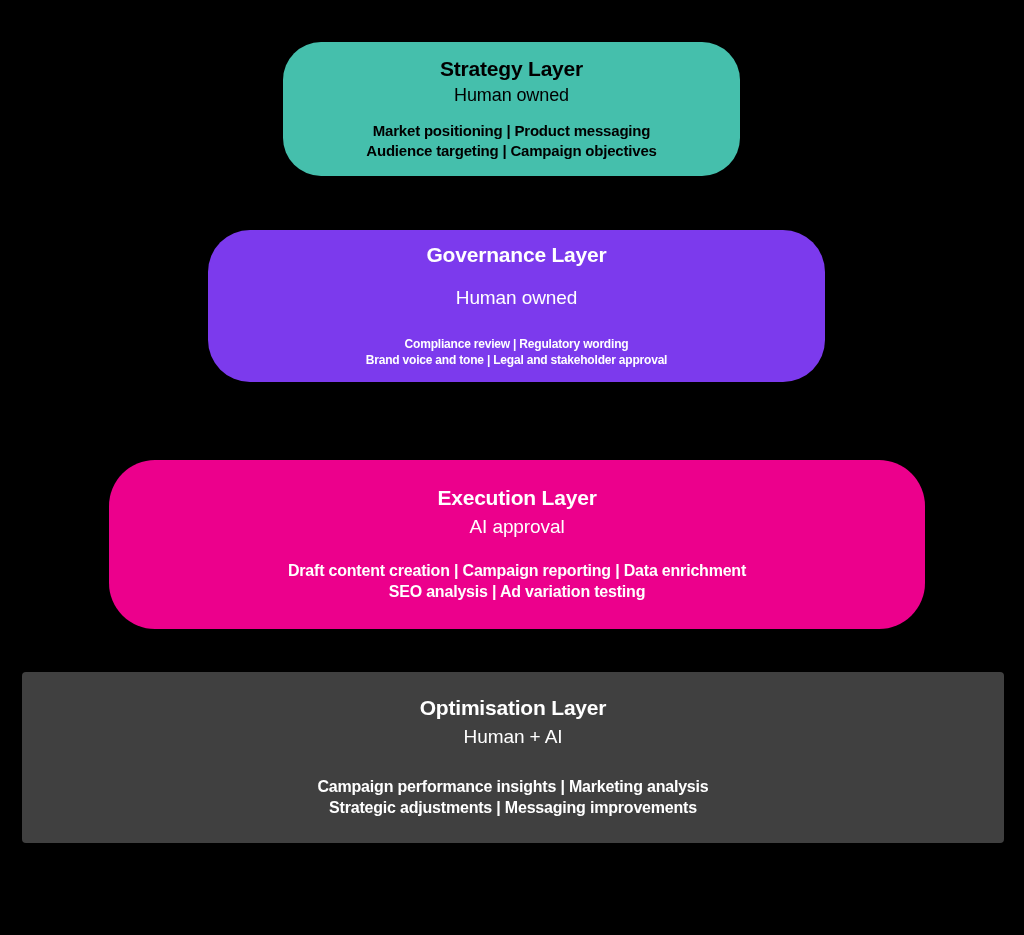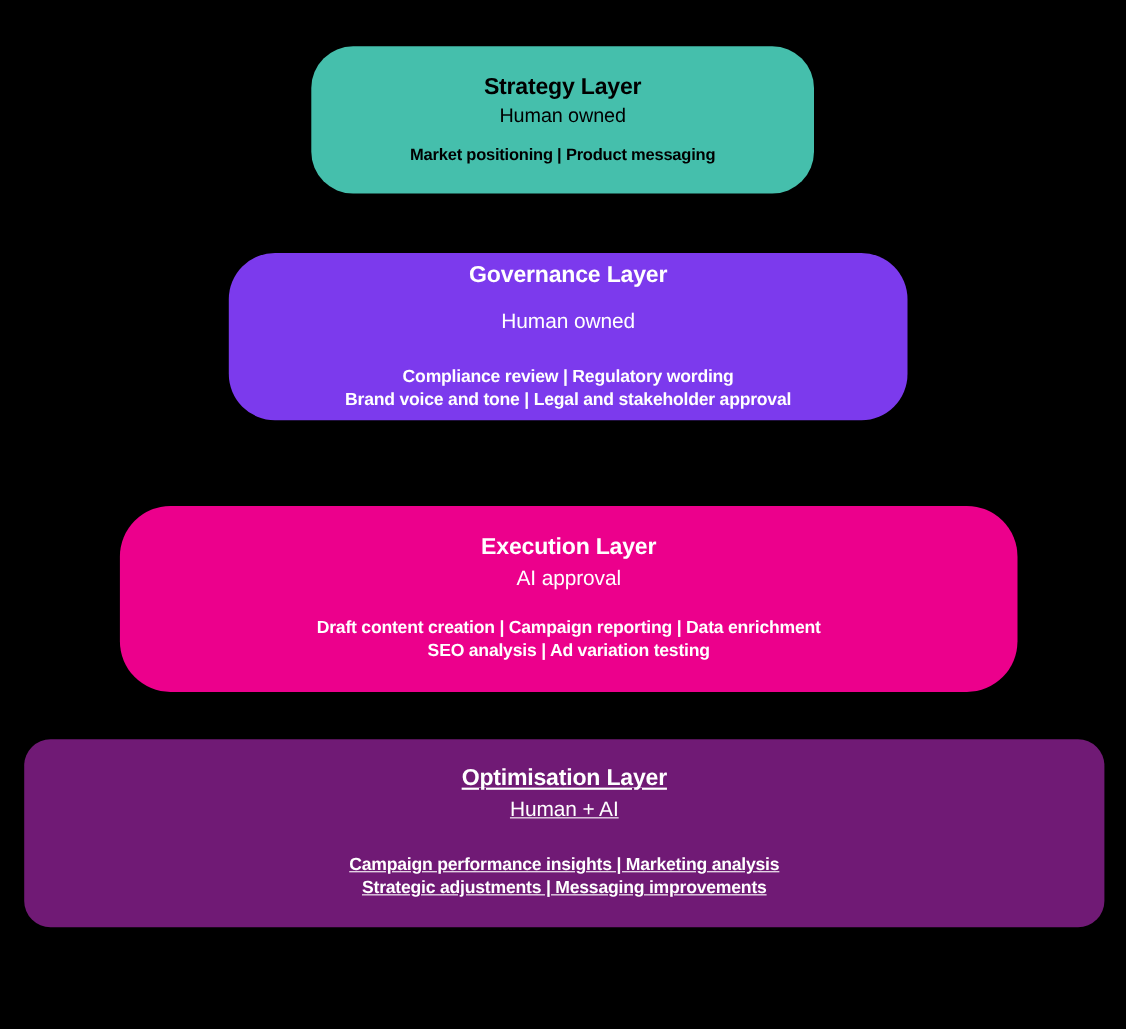--- a/index.html
+++ b/index.html
@@ -77,21 +77,21 @@
     top: 230px;
     width: 617px;
     height: 152px;
     background: #7c3aed;
     color: #ffffff;
     border-radius: 42px;
     gap: 15px;
   }
   #layer-governance .layer-title { font-size: 21px; }
   #layer-governance .layer-subtitle { font-size: 19px; margin-top: 5px; }
-  #layer-governance .layer-details { font-size: 16px; margin-top: 12px; }
+  #layer-governance .layer-details { font-size: 12px; margin-top: 12px; }
 
   
   #layer-execution {
     left: 109px;
     top: 448px;
     width: 816px;
     height: 169px;
     background: #ec008c;
     color: #ffffff;
     border-radius: 46px;
@@ -100,39 +100,39 @@
   #layer-execution .layer-title { font-size: 21px; }
   #layer-execution .layer-subtitle { font-size: 19px; margin-top: 5px; }
   #layer-execution .layer-details { font-size: 16px; margin-top: 22px; text-align: center; }
 
   
   #layer-optimisation {
     left: 22px;
     top: 672px;
     width: 982px;
     height: 171px;
-    background: #701a75;
+    background: #404040;
     color: #ffffff;
-    border-radius: 24px;
-    text-decoration: underline;
+    border-radius: 4px;
   }
   #layer-optimisation .layer-title { font-size: 21px; }
   #layer-optimisation .layer-subtitle { font-size: 19px; margin-top: 5px; }
   #layer-optimisation .layer-details { font-size: 16px; margin-top: 28px; }
 </style>
 </head>
 <body>
 
 <div class="pyramid">
 
   <div class="layer" id="layer-strategy">
     <div class="layer-title">Strategy Layer</div>
     <div class="layer-subtitle">Human owned</div>
     <div class="layer-details">
       <div>Market positioning |  Product messaging</div>
+      <div>Audience targeting |  Campaign objectives</div>
     </div>
   </div>
 
   <div class="layer" id="layer-governance">
     <div class="layer-title">Governance Layer</div>
     <div class="layer-subtitle">Human owned</div>
     <div class="layer-details">
       <div>Compliance review | Regulatory wording</div>
       <div>Brand voice and tone | Legal and stakeholder approval</div>
     </div>

